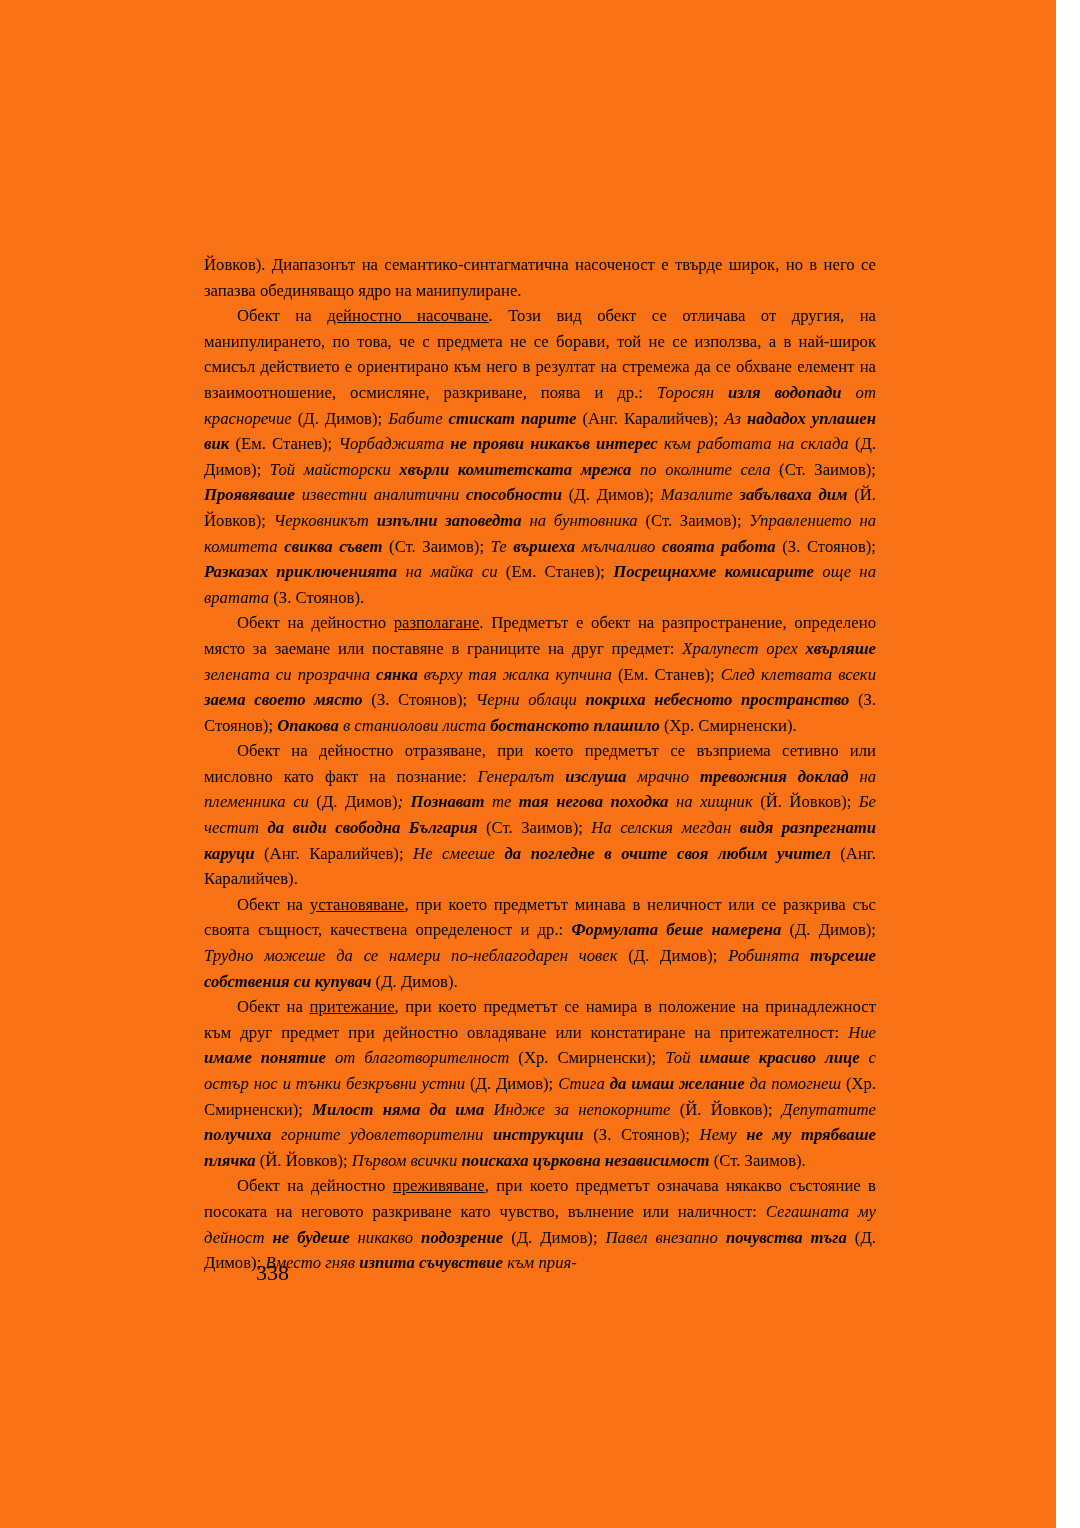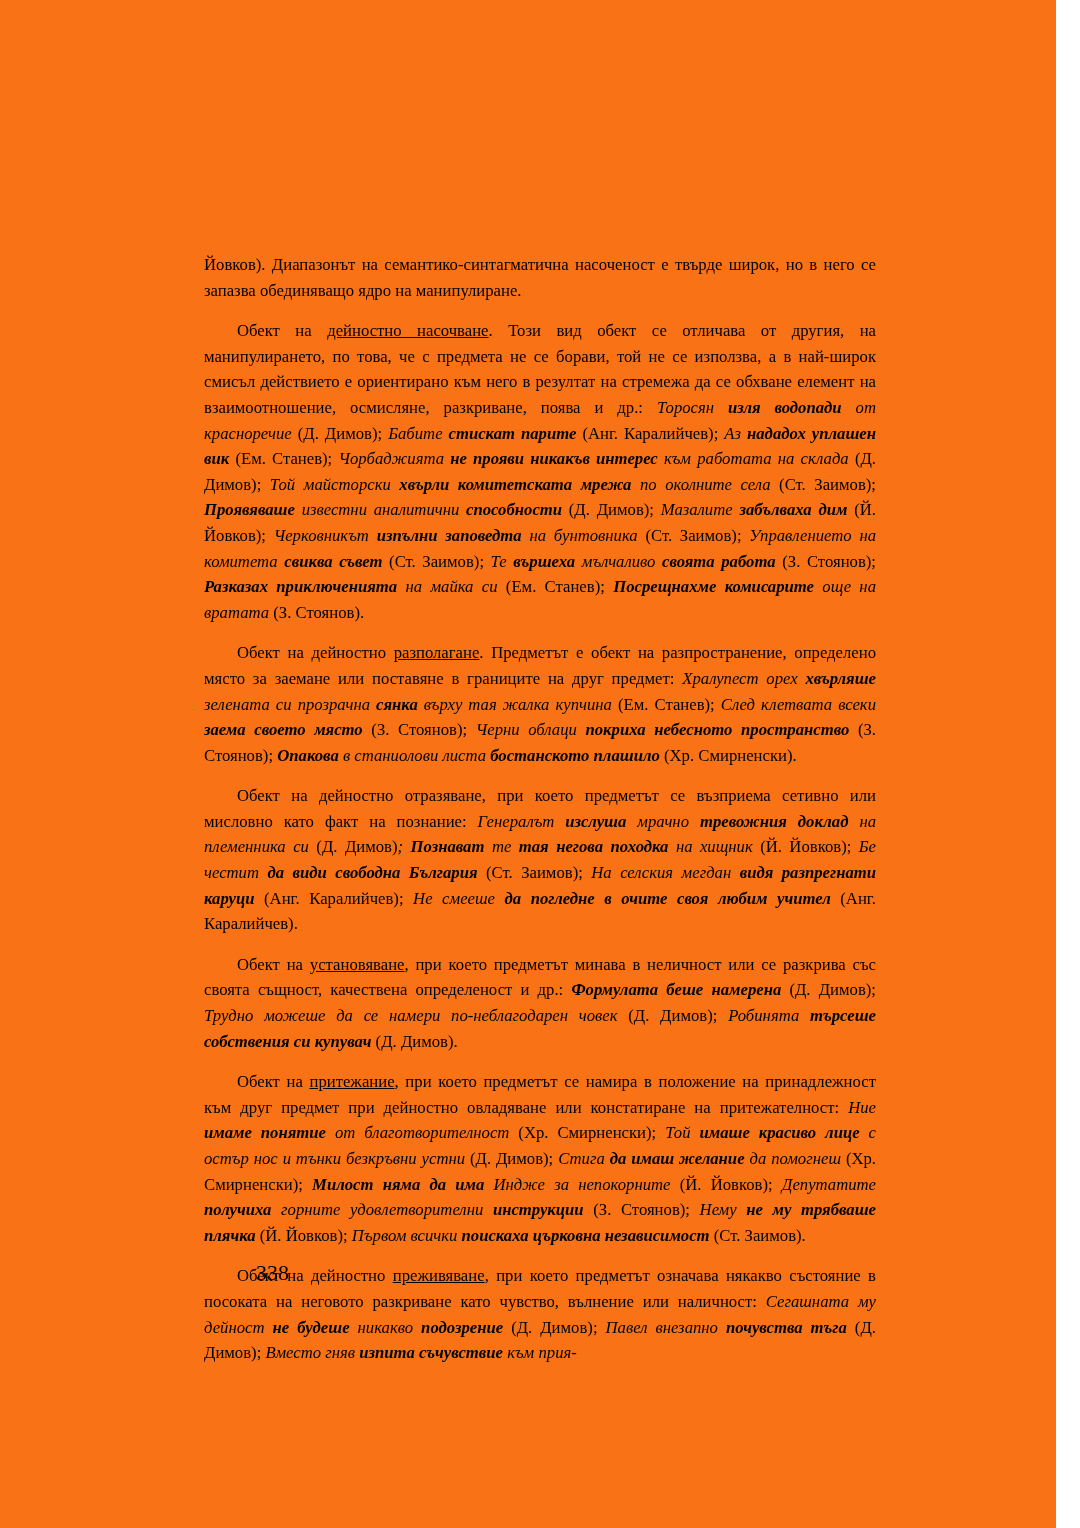--- a/index.html
+++ b/index.html
@@ -31,21 +31,21 @@
   }
   p.para {
     margin: 0;
     font-size: 16.7px;
     line-height: 25.6px;
     text-align: justify;
     text-justify: inter-word;
     hyphens: manual;
   }
   p.para + p.para {
-    margin-top: 15px;
+    margin-top: 0px;
   }
   .indent {
     text-indent: 33px;
   }
   .it { font-style: italic; }
   .bi { font-style: italic; font-weight: bold; }
   .u { text-decoration: underline; }
   .folio {
     position: absolute;
     left: 256px;

